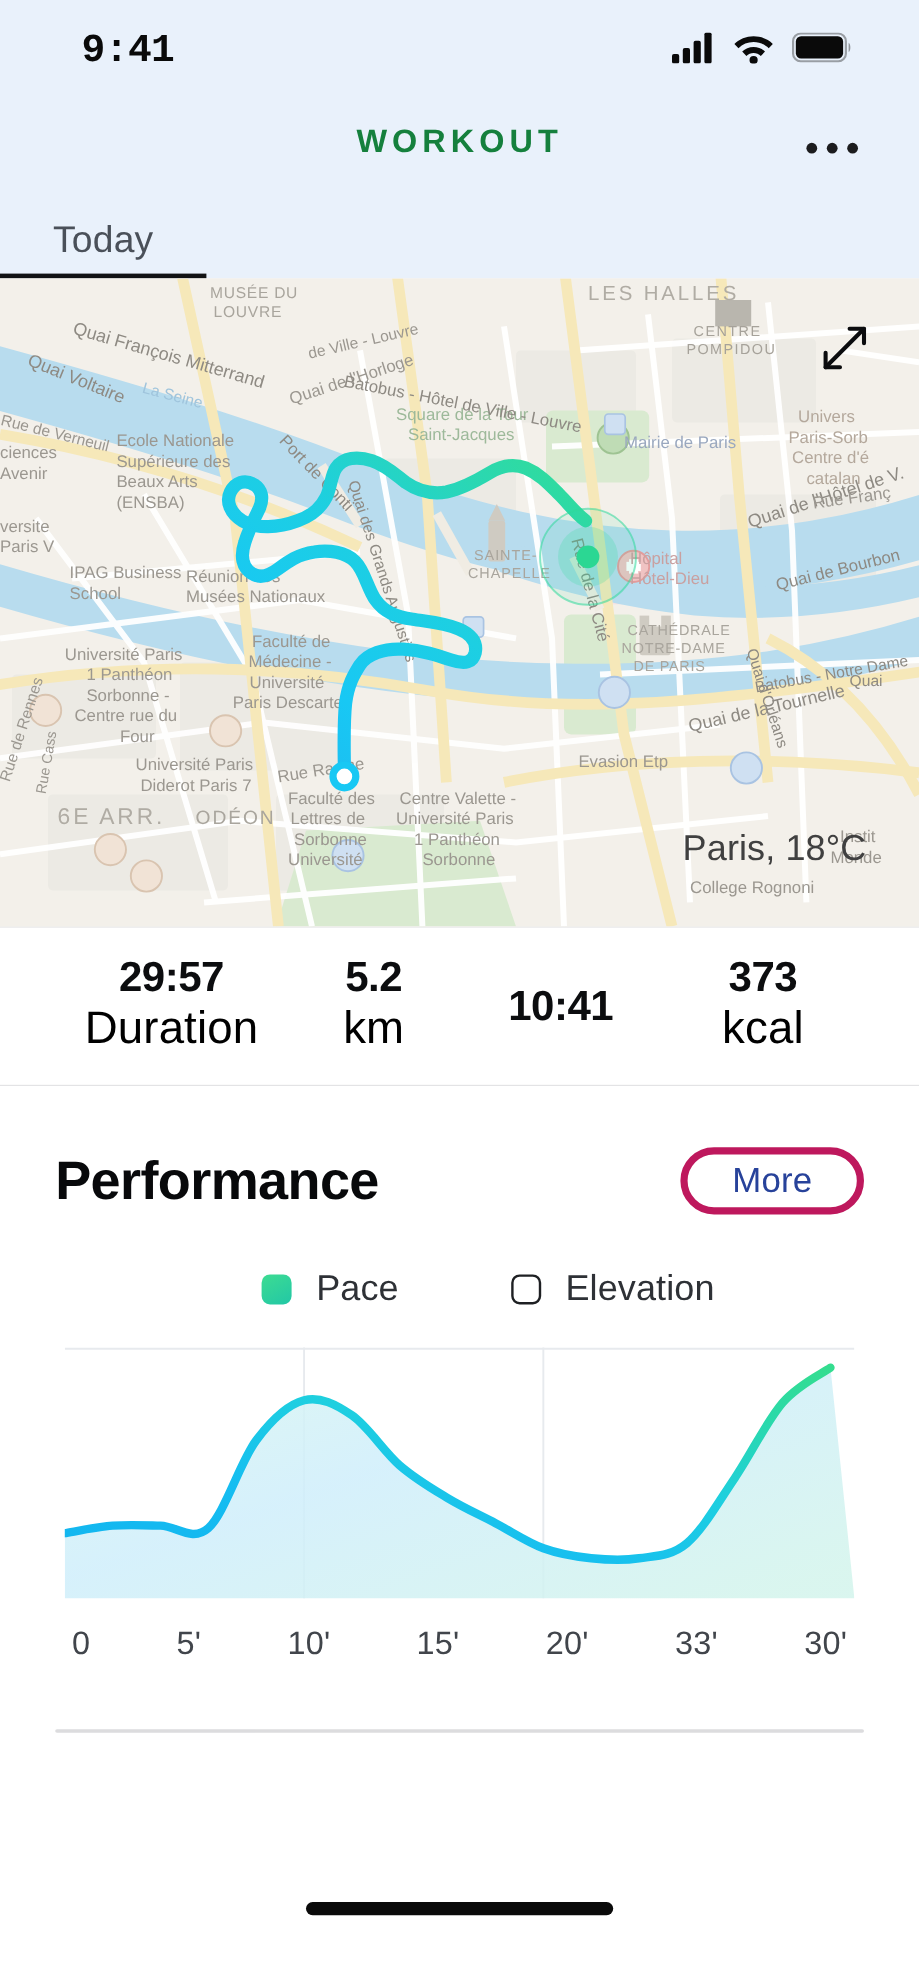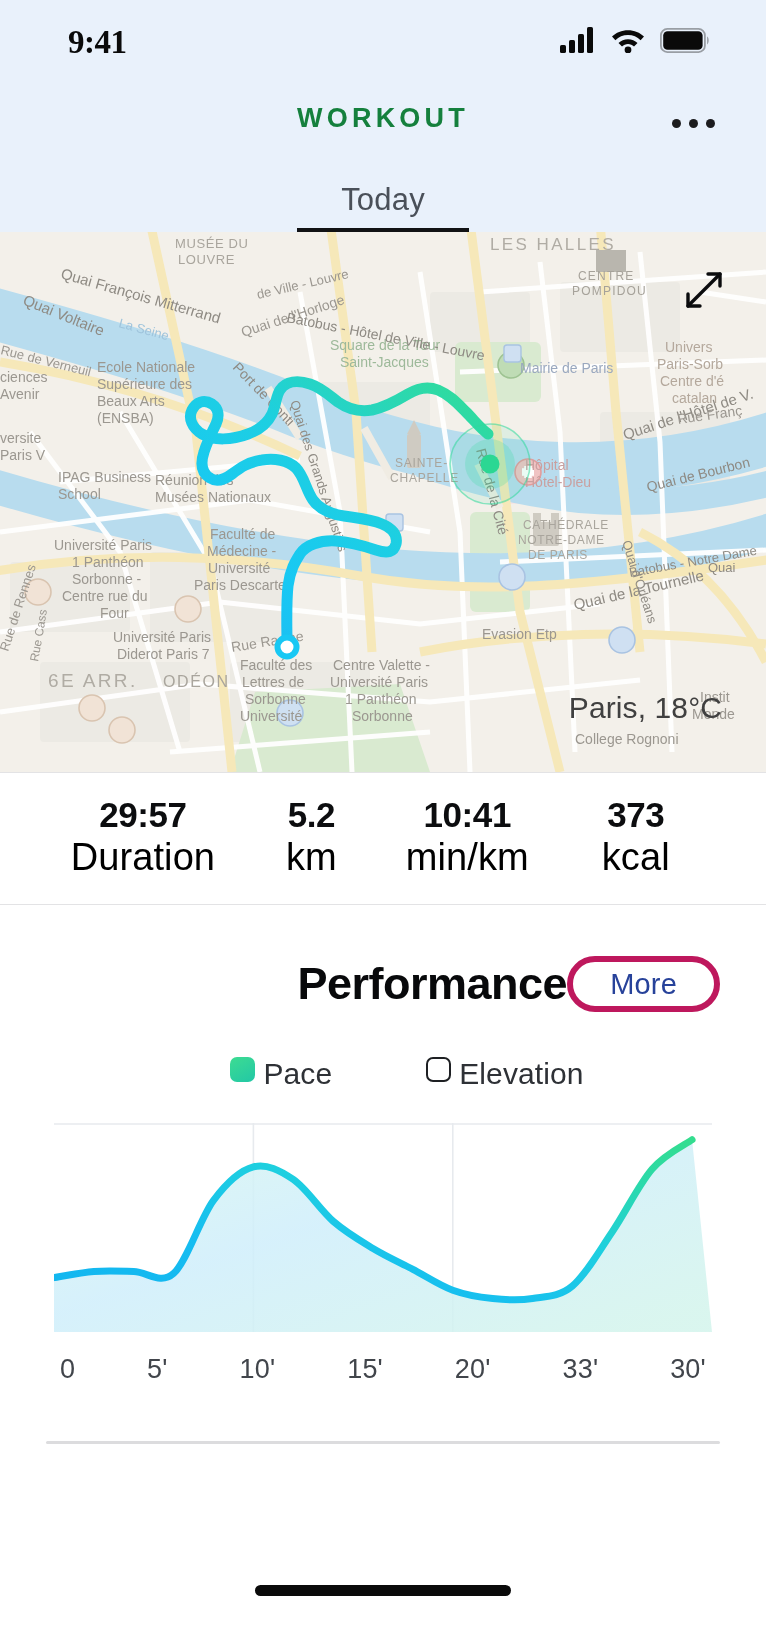--- a/index.html
+++ b/index.html
@@ -25,21 +25,21 @@
   }
   .statusbar {
     position:absolute; top:0; left:0; right:0;
     height:84px;
     display:flex; align-items:center; justify-content:space-between;
     padding:0 56px 0 68px;
   }
   .status-time {
     font-size:33px; font-weight:700; color:#0a0a0a;
     letter-spacing:-0.5px;
-    font-family:Liberation Serif, serif;
+    font-family:Liberation Mono, monospace;
   }
   .status-icons { display:flex; align-items:center; gap:15px; }
 
   .nav-title {
     position:absolute; top:103px; left:0; right:0;
     text-align:center;
     font-size:27px; font-weight:700; color:#15803d;
     letter-spacing:4.2px;
   }
   .nav-more {
@@ -47,21 +47,21 @@
     width:58px; height:36px;
     display:flex; align-items:center; justify-content:center;
     gap:8px;
   }
   .nav-more i {
     width:9px; height:9px; border-radius:50%;
     background:#1c1c1e; display:block;
   }
   .tabbar {
     position:absolute; bottom:0; left:0; right:0;
-    display:flex; justify-content:center;
+    display:flex; 
   }
   .tab {
     position:relative;
     padding:0 0 14px 0;
     width:172px;
     text-align:center;
   }
   .tab-label {
     font-size:31px; color:#5d636c; display:block;
     letter-spacing:0.2px;
@@ -118,21 +118,21 @@
     font-size:38px; color:#000000; display:block;
     line-height:1.25; letter-spacing:0.1px;
   }
 
   
   .perf {
     position:relative;
     padding:0 46px;
   }
   .perf-head {
-    display:flex; align-items:center; justify-content:flex-end;
+    display:flex; align-items:center; justify-content:space-between;
     height:158px;
   }
   .perf-title {
     font-size:45px; font-weight:700; color:#08090b;
     letter-spacing:-0.5px;
   }
   .more-btn {
     border:6px solid #be185d;
     color:#27429a;
     background:transparent;
@@ -146,21 +146,21 @@
     cursor:pointer;
     letter-spacing:0.2px;
   }
 
   .legend {
     display:flex; align-items:center; justify-content:center;
     gap:46px;
     margin-top:-6px;
     margin-bottom:26px;
   }
-  .legend-item { display:flex; gap:8px;padding-left:48px; }
+  .legend-item { display:flex; align-items:center; gap:20px;padding-left:48px; }
   .legend-swatch {
     width:25px; height:25px; border-radius:7px;
   }
   .legend-swatch.on {
     background:linear-gradient(150deg,#3ddc92 0%,#22c7a6 100%);
     border:none;
   }
   .legend-swatch.off {
     background:#fff; border:2.4px solid #1e2023;
   }
@@ -498,21 +498,20 @@
     <div class="stat">
       <span class="stat-value">29:57</span>
       <span class="stat-label">Duration</span>
     </div>
     <div class="stat">
       <span class="stat-value">5.2</span>
       <span class="stat-label">km</span>
     </div>
     <div class="stat">
       <span class="stat-value">10:41</span>
-      <span class="stat-label">min/km</span>
     </div>
     <div class="stat">
       <span class="stat-value">373</span>
       <span class="stat-label">kcal</span>
     </div>
   </div>
 
   <div class="perf">
     <div class="perf-head">
       <div class="perf-title">Performance</div>

